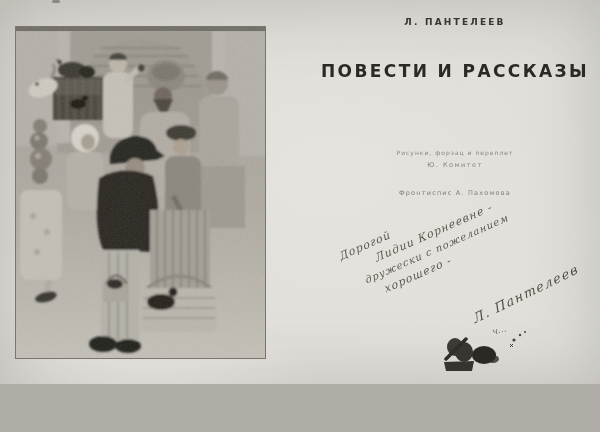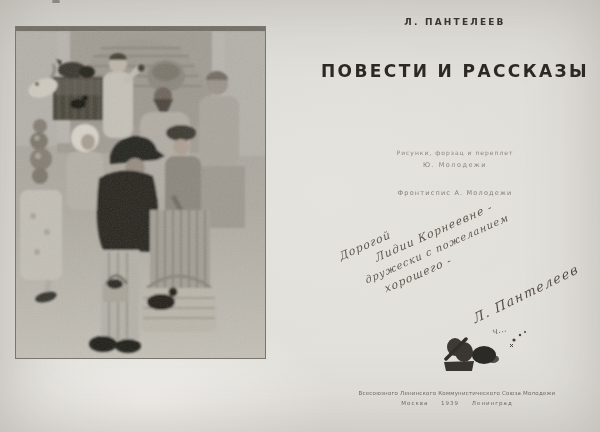--- a/index.html
+++ b/index.html
@@ -1,17 +1,17 @@
 <!DOCTYPE html>
 <html><head>
 <meta charset="utf-8">
 <style>
   html,body{margin:0;padding:0;background:#b0aca6;}
   .scan{
-    position:relative;width:600px;height:432px;overflow:hidden;
+    position:relative;width:600px;height:384px;overflow:hidden;
     background:
       radial-gradient(ellipse 260px 120px at 150px 400px, #f1efeb 0%, rgba(241,239,235,0) 70%),
       radial-gradient(ellipse 520px 380px at 55% 45%, #e5e3de 0%, rgba(229,227,222,0) 78%),
       linear-gradient(160deg,#d6d4cf 0%,#dedcd7 45%,#e1dfda 100%);
     box-shadow:inset 0 0 70px rgba(110,105,95,.30);
     font-family:"DejaVu Sans",sans-serif;color:#2e2b26;
   }
   .artifact{position:absolute;left:52px;top:0;width:8px;height:3px;border-radius:2px;background:#5a564f;opacity:.55;}
   .plate{position:absolute;left:15px;top:26px;width:251px;height:333px;}
   .plate svg{display:block;}
@@ -204,22 +204,22 @@
       <rect width="251" height="333" filter="url(#grain)" opacity="0.35"></rect>
       <rect x="0.5" y="0.5" width="250" height="332" fill="none" stroke="#7a766e" stroke-width="1"></rect>
     </svg>
   </div>
 
   <div class="author">Л. ПАНТЕЛЕЕВ</div>
   <div class="book-title">ПОВЕСТИ И РАССКАЗЫ</div>
 
   <div class="credits">
     <div class="credit-l1">Рисунки, форзац и переплет</div>
-    <div class="credit-l2">Ю. Молодежи</div>
-    <div class="credit-l3">Фронтиспис А. Молодежи</div>
+    <div class="credit-l2">Ю. Комитет</div>
+    <div class="credit-l3">Фронтиспис А. Пахомова</div>
   </div>
 
   <div class="inscription">
     <div class="ins-line ins-0">Дорогой</div>
     <div class="ins-line ins-1">Лидии Корнеевне -</div>
     <div class="ins-line ins-2">дружески с пожеланием</div>
     <div class="ins-line ins-3">хорошего -</div>
   </div>
   <div class="signature">Л. Пантелеев</div>
   <div class="postscript">ч...</div>

